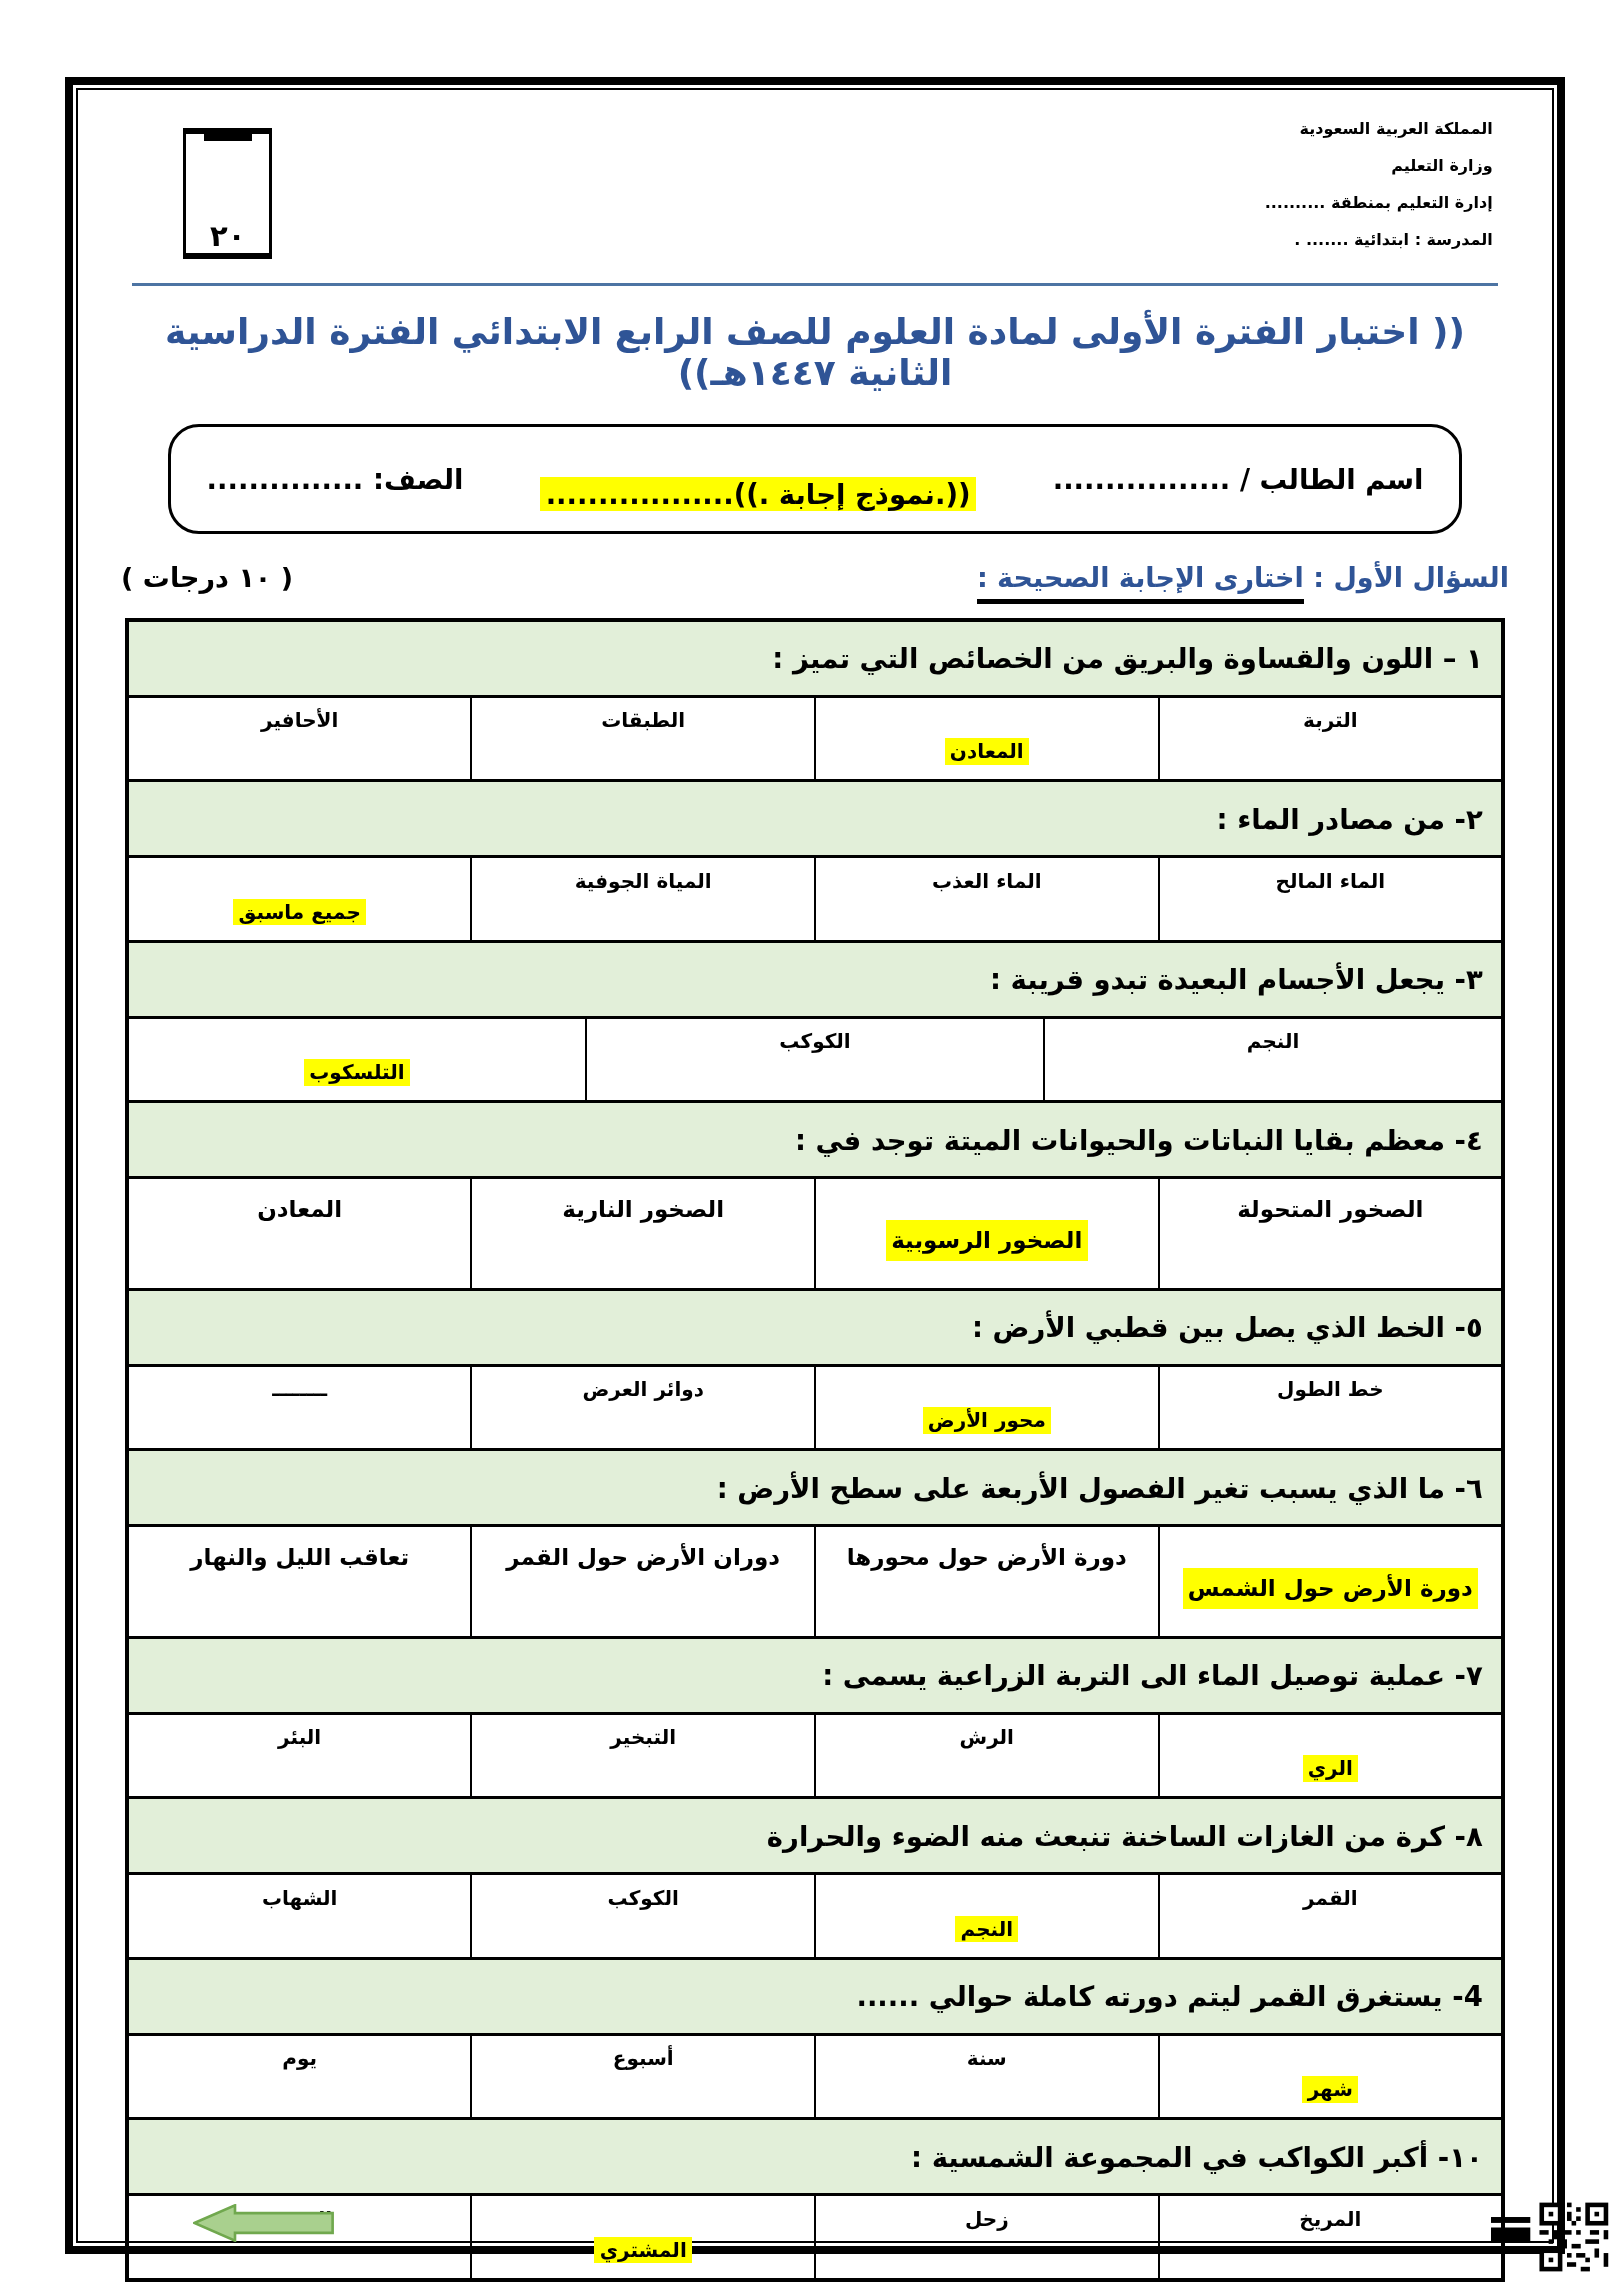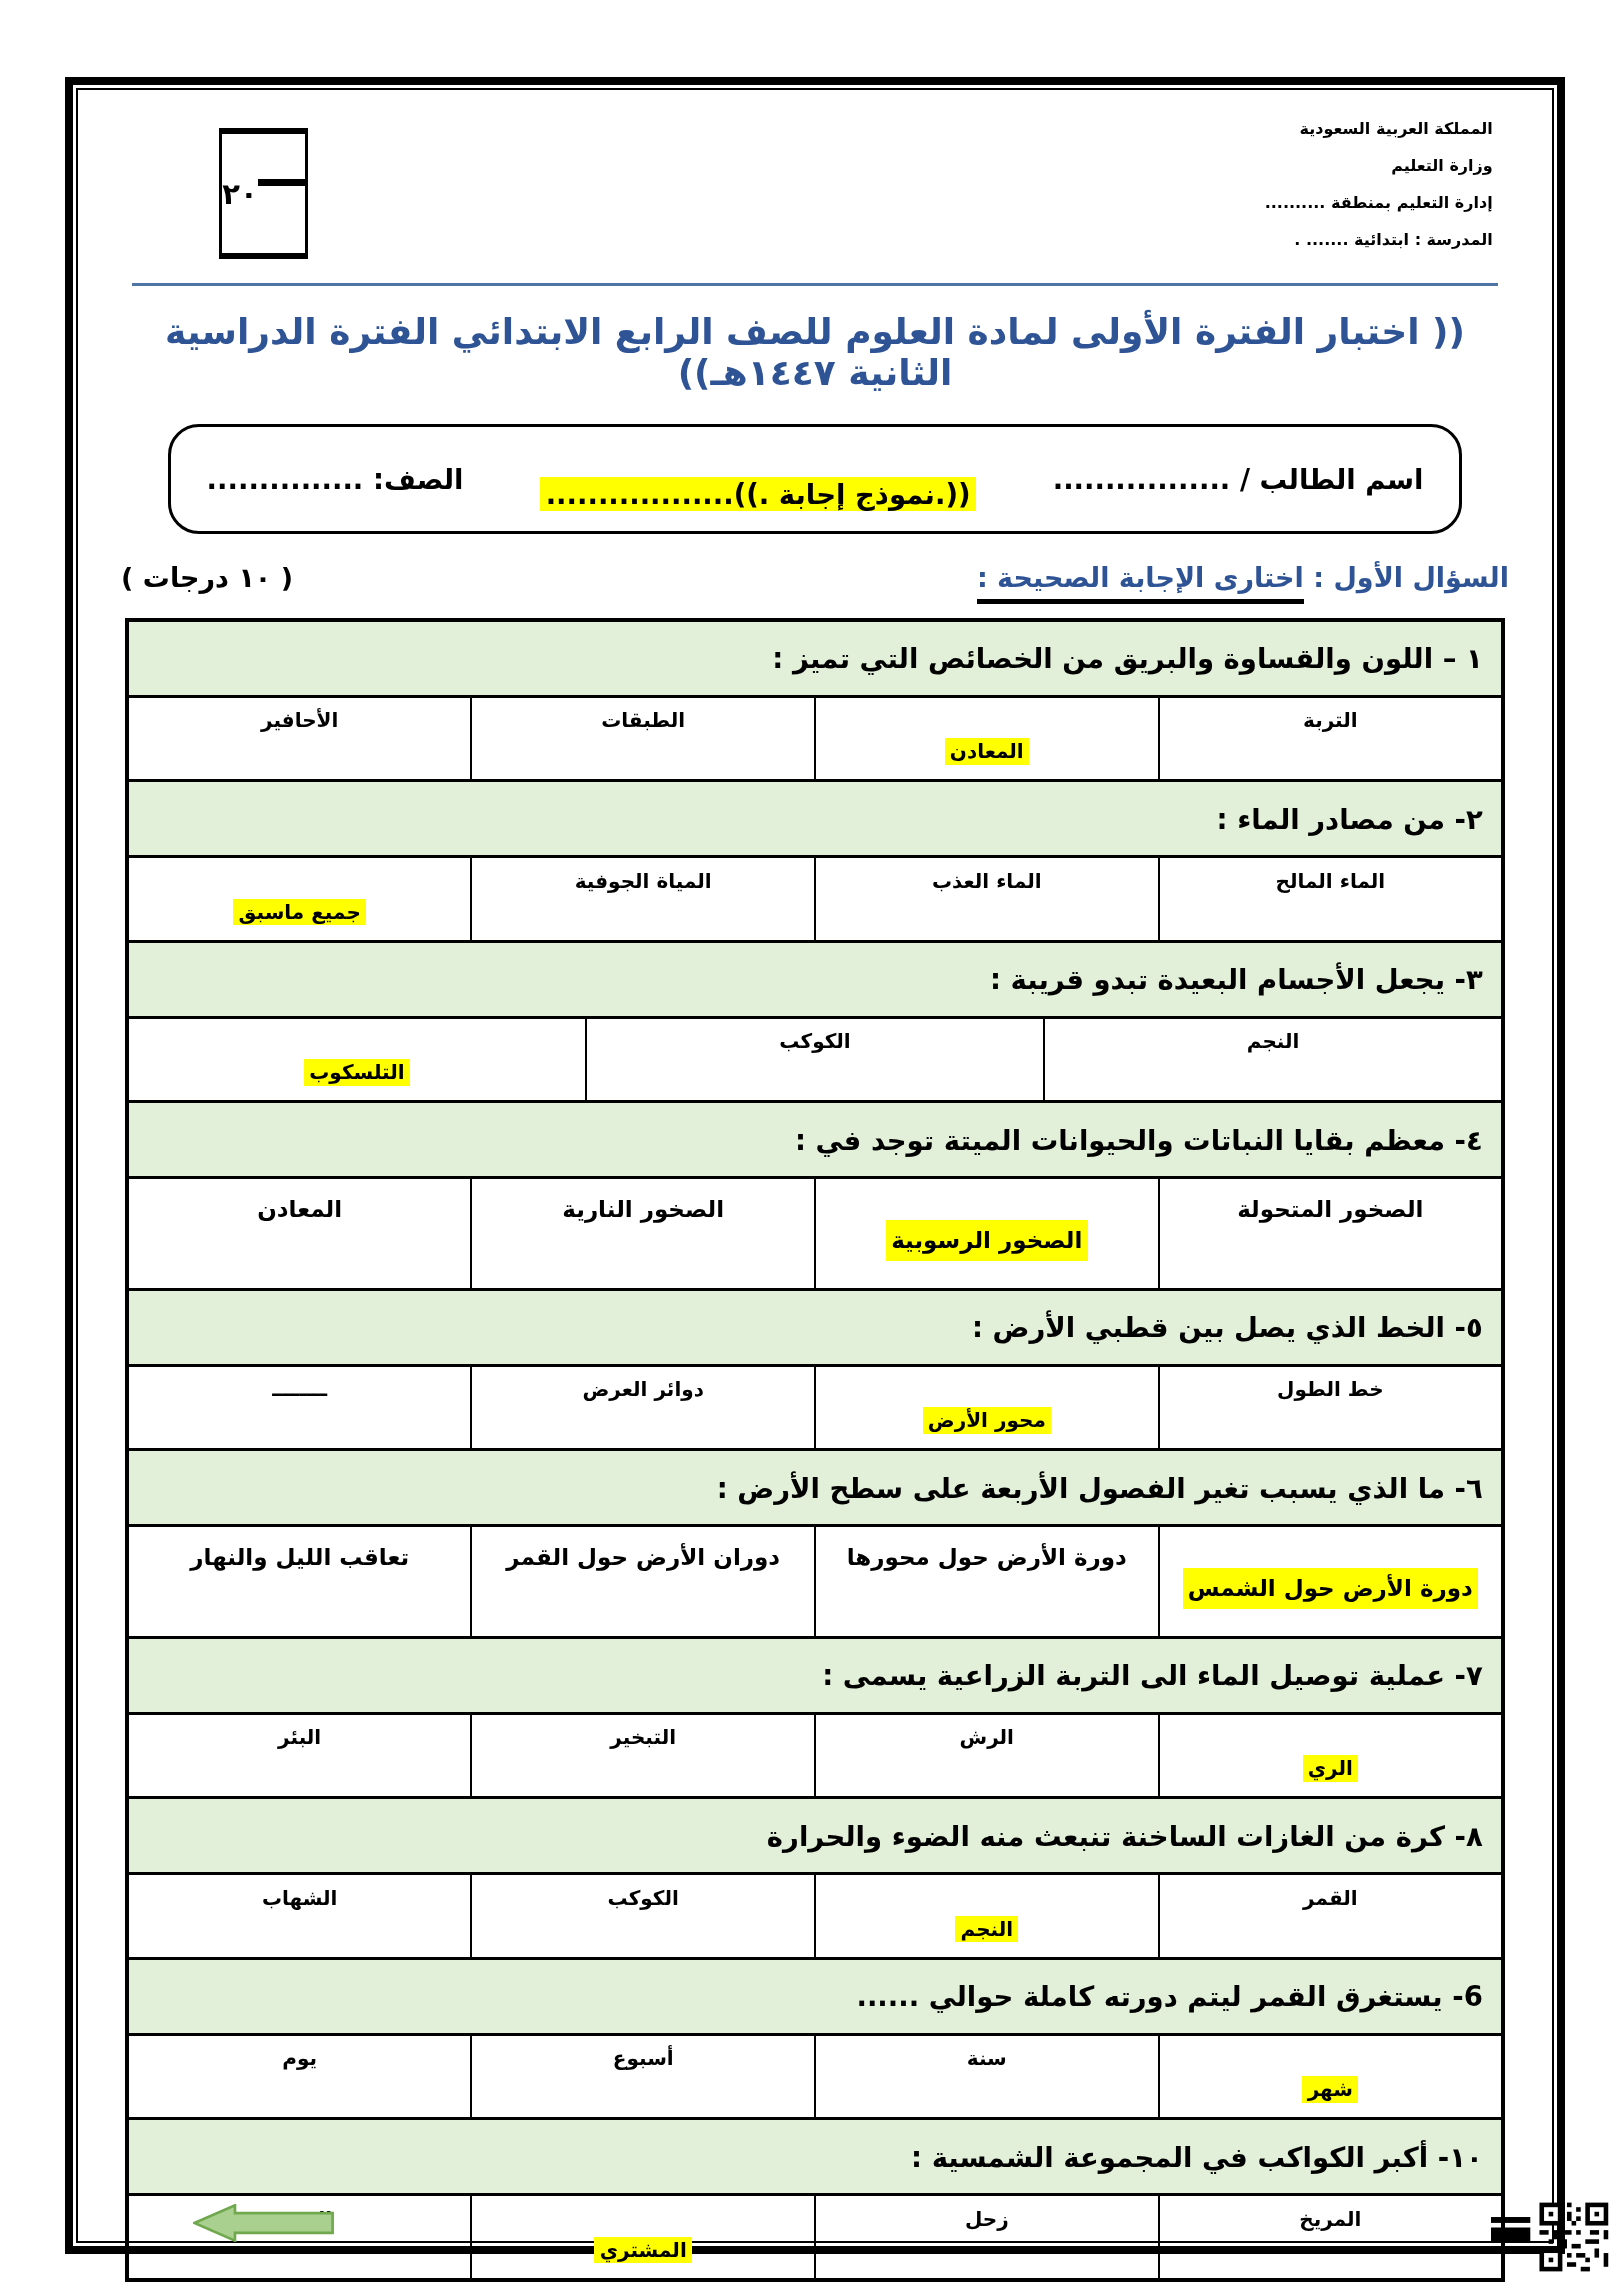--- a/index.html
+++ b/index.html
@@ -29,25 +29,25 @@
   }
   
   .header{display:flex;justify-content:space-between;align-items:flex-start;}
   .ministry{
     text-align:right;
     font-size:16px;
     line-height:37px;
     padding-right:26px;
   }
   .score-box{
-    margin-left:108px;margin-top:18.3px;
+    margin-left:72px;margin-top:18.3px;
     width:89px;height:131px;
     border:3.3px solid #000;border-top-width:6.5px;border-bottom-width:6.5px;
     box-sizing:border-box;
-    display:flex;flex-direction:row;align-items:center;justify-content:space-between;
+    display:flex;flex-direction:column;align-items:center;justify-content:space-between;
   }
   .score-line{width:48px;height:6.5px;background:#000;margin-bottom:22px;}
   .score-total{font-size:29px;}
   
   .divider{
     margin:23.6px auto 0;
     width:97%;height:3.3px;
     background:#4d74a3;
   }
   
@@ -313,21 +313,21 @@
                 <span class="opt-label">الكوكب</span>
               </div>
       <div class="opt-cell">
                 <span class="opt-label">الشهاب</span>
               </div>
     </div>
   </div>
 
   <div class="q-block">
     <div class="q-text-row">
-      <span class="q-text">6- يستغرق القمر ليتم دورته كاملة حوالي ......</span>
+      <span class="q-text">4- يستغرق القمر ليتم دورته كاملة حوالي ......</span>
     </div>
     <div class="opts">
       <div class="opt-cell">
                 <span class="opt-label hl">شهر</span>
               </div>
       <div class="opt-cell">
                 <span class="opt-label">سنة</span>
               </div>
       <div class="opt-cell">
                 <span class="opt-label">أسبوع</span>

